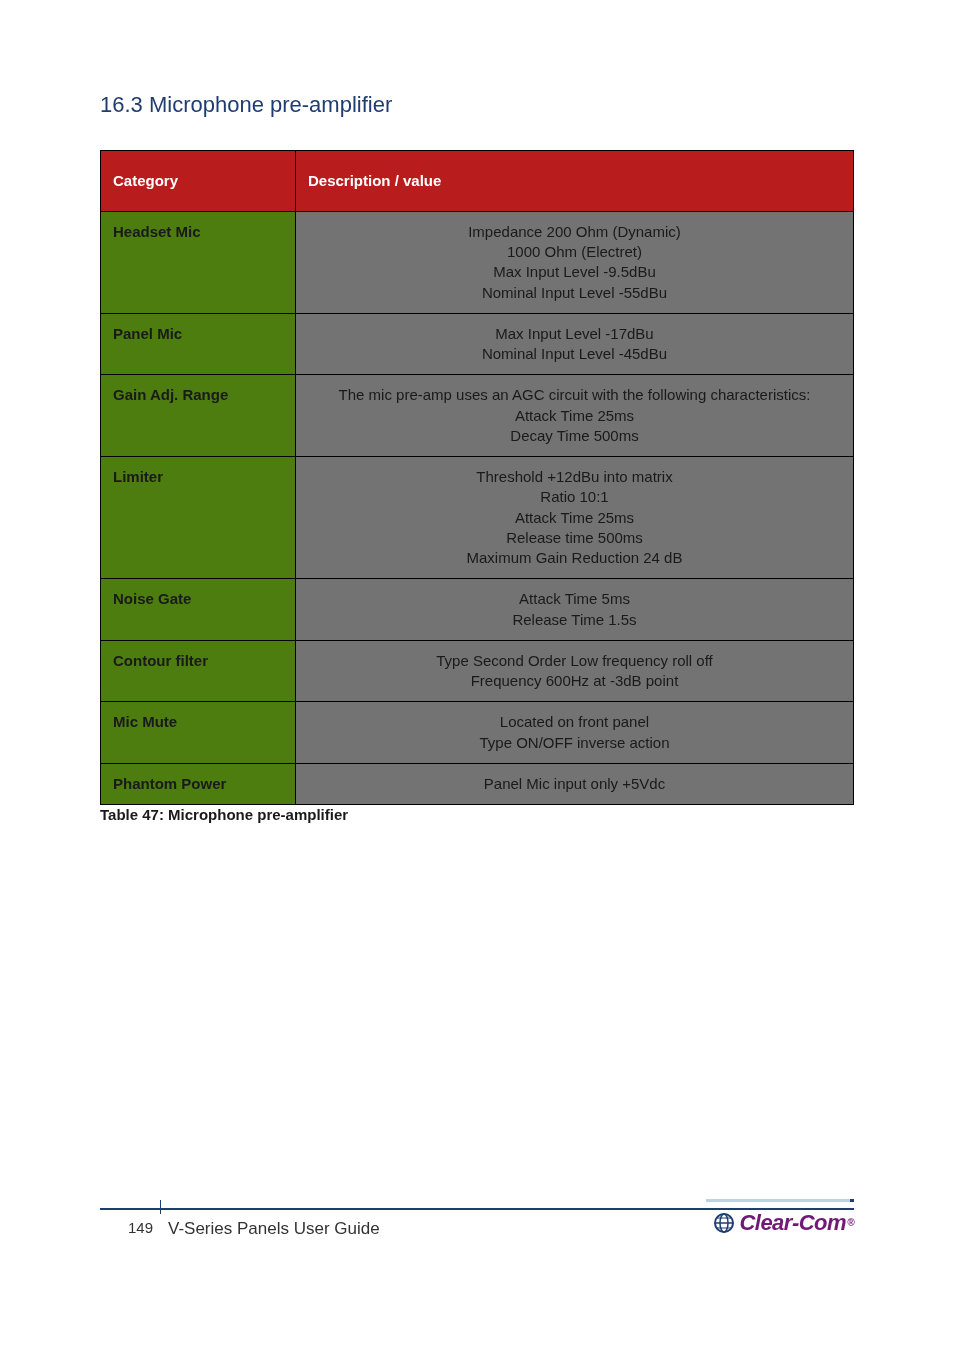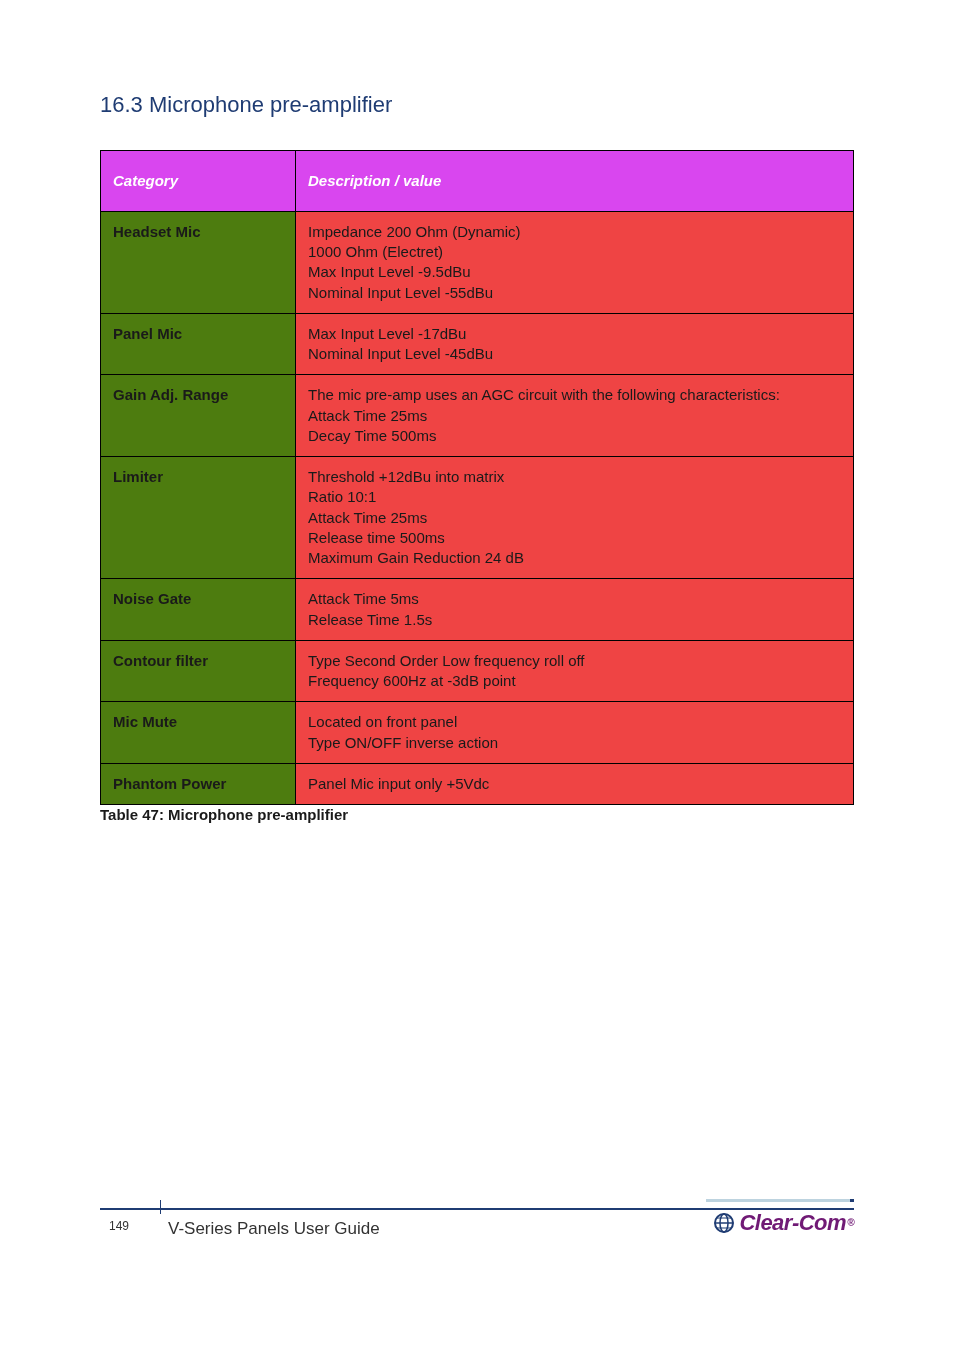--- a/index.html
+++ b/index.html
@@ -29,35 +29,35 @@
     width: 100%;
   }
   table.spec th, table.spec td {
     border: 1px solid #000;
     padding: 10px 12px;
     vertical-align: top;
     text-align: left;
     font-weight: 400;
   }
   table.spec thead th {
-    background: #d946ef;
+    background: #b91c1c;
     color: #fff;
     font-weight: 600;
     font-size: 15px;
     padding-top: 20px;
     padding-bottom: 20px;
-    font-style: italic;
   }
   table.spec tbody td:first-child {
     background: #4d7c0f;
     font-weight: 600;
     width: 170px;
   }
   table.spec tbody td:last-child {
-    background: #ef4444;
+    background: #737373;
+    text-align: center;
   }
   .caption {
     font-weight: 600;
     font-size: 15px;
   }
   .footer-hr {
     position: absolute;
     left: 100px;
     right: 100px;
     top: 1200px;
@@ -68,23 +68,23 @@
   .footer-tick {
     position: absolute;
     left: 160px;
     top: 1200px;
     width: 0;
     height: 14px;
     border-left: 1px solid #1f3c73;
   }
   .footer-page {
     position: absolute;
-    left: 109px;
+    left: 128px;
     top: 1218px;
-    font-size: 12px;
+    font-size: 15px;
     color: #333;
   }
   .footer-doc {
     position: absolute;
     left: 168px;
     top: 1218px;
     font-size: 17px;
     color: #333;
   }
   .footer-logo {

